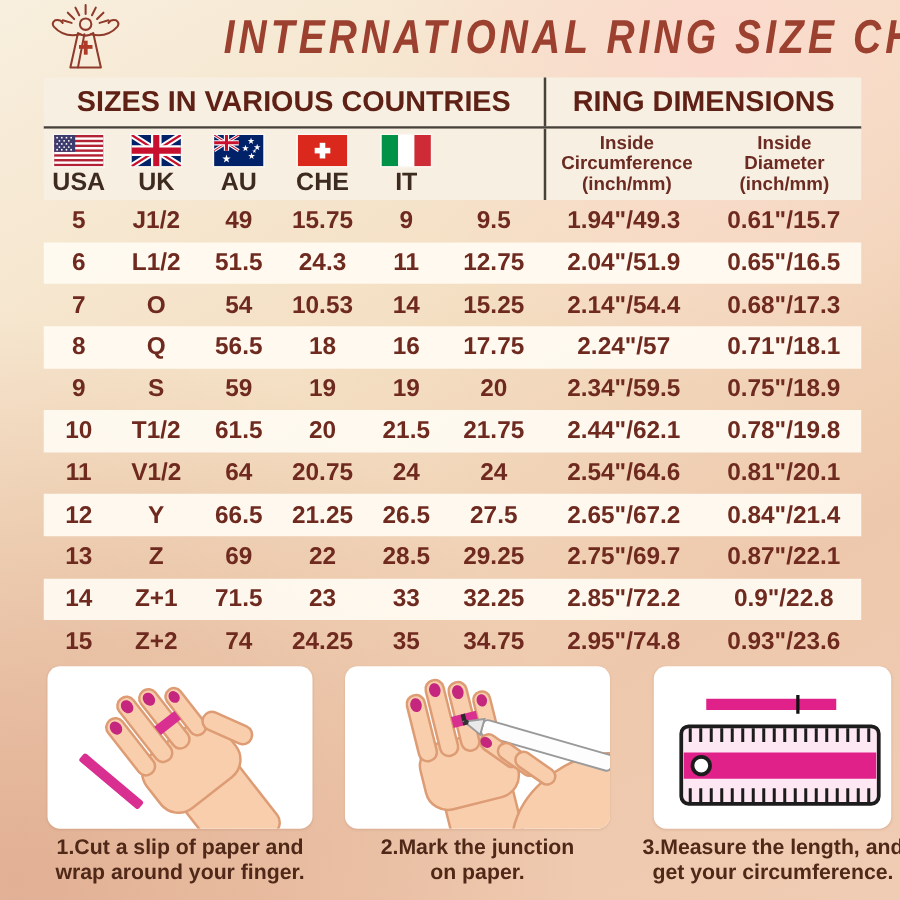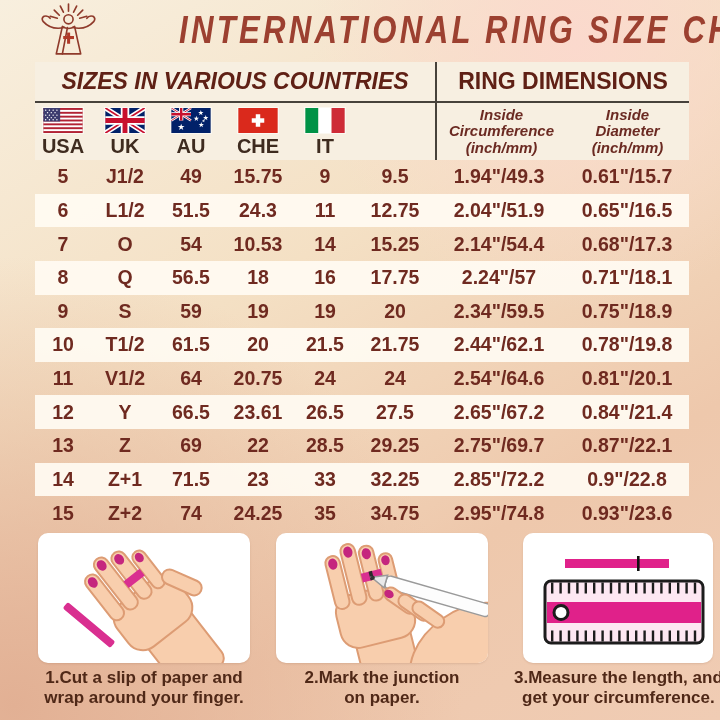--- a/index.html
+++ b/index.html
@@ -14,32 +14,32 @@
   .logo{width:82px;height:56px;margin-left:28px;flex:0 0 auto;}
   .title-wrap{flex:1;text-align:center;}
   .title{display:inline-block;font-style:italic;font-weight:800;font-size:38px;
     letter-spacing:4px;color:#9c4030;transform:scaleX(0.82);transform-origin:center;
     white-space:nowrap;}
   
   .tbl{position:absolute;left:35px;top:62px;width:654px;}
   .thead{display:flex;height:39px;background:#f7efe1;border-bottom:2px solid #47423b;}
   .th{display:flex;align-items:center;justify-content:center;font-weight:700;
       font-size:23px;color:#5f2015;}
-  .th-left{width:400px;border-right:2px solid #47423b;font-style:italic;}
+  .th-left{width:400px;border-right:2px solid #47423b;}
   .th-right{flex:1;}
   .subhead{display:flex;height:57px;background:#f7efe1;}
   .countries{width:400px;display:grid;grid-template-columns:56px 68px 64px 70px 64px 76px;
       border-right:2px solid #47423b;}
   .country{display:flex;flex-direction:column;align-items:center;justify-content:flex-end;
       padding-bottom:2px;}
   .flag{width:40px;height:25px;display:block;box-shadow:0 0 0 1px rgba(255,255,255,.55);}
   .ccode{font-weight:700;font-size:20px;color:#3e2b1f;line-height:1.2;margin-top:1px;}
   .dims{flex:1;display:grid;grid-template-columns:1.05fr 1fr;}
   .dimcol{display:flex;flex-direction:column;align-items:center;justify-content:center;
-      font-weight:700;font-size:15px;line-height:1.08;color:#6b2a22;text-align:center;font-style:italic;}
+      font-weight:700;font-size:15px;line-height:1.08;color:#6b2a22;text-align:center;}
   .tbody{display:grid;grid-auto-rows:33.64px;}
   .trow{display:grid;grid-template-columns:56px 68px 64px 70px 64px 76px 132px 124px;
       align-items:center;text-align:center;font-weight:700;font-size:19.5px;color:#6f2a20;}
   .trow.alt{background:rgba(255,251,242,0.93);}
   .cell{white-space:nowrap;}
   
   .howto{position:absolute;left:38px;top:533px;display:flex;gap:26px;}
   .hcol{display:flex;flex-direction:column;align-items:center;}
   .card{width:212px;height:130px;background:#ffffff;border-radius:10px;overflow:hidden;
       box-shadow:0 1px 2px rgba(120,70,40,.15);}
@@ -257,21 +257,21 @@
           <span class="cell">20.75</span>
           <span class="cell">24</span>
           <span class="cell">24</span>
           <span class="cell">2.54"/64.6</span>
           <span class="cell">0.81"/20.1</span>
         </div>
         <div class="trow alt">
           <span class="cell">12</span>
           <span class="cell">Y</span>
           <span class="cell">66.5</span>
-          <span class="cell">23.61</span>
+          <span class="cell">21.25</span>
           <span class="cell">26.5</span>
           <span class="cell">27.5</span>
           <span class="cell">2.65"/67.2</span>
           <span class="cell">0.84"/21.4</span>
         </div>
         <div class="trow">
           <span class="cell">13</span>
           <span class="cell">Z</span>
           <span class="cell">69</span>
           <span class="cell">22</span>

